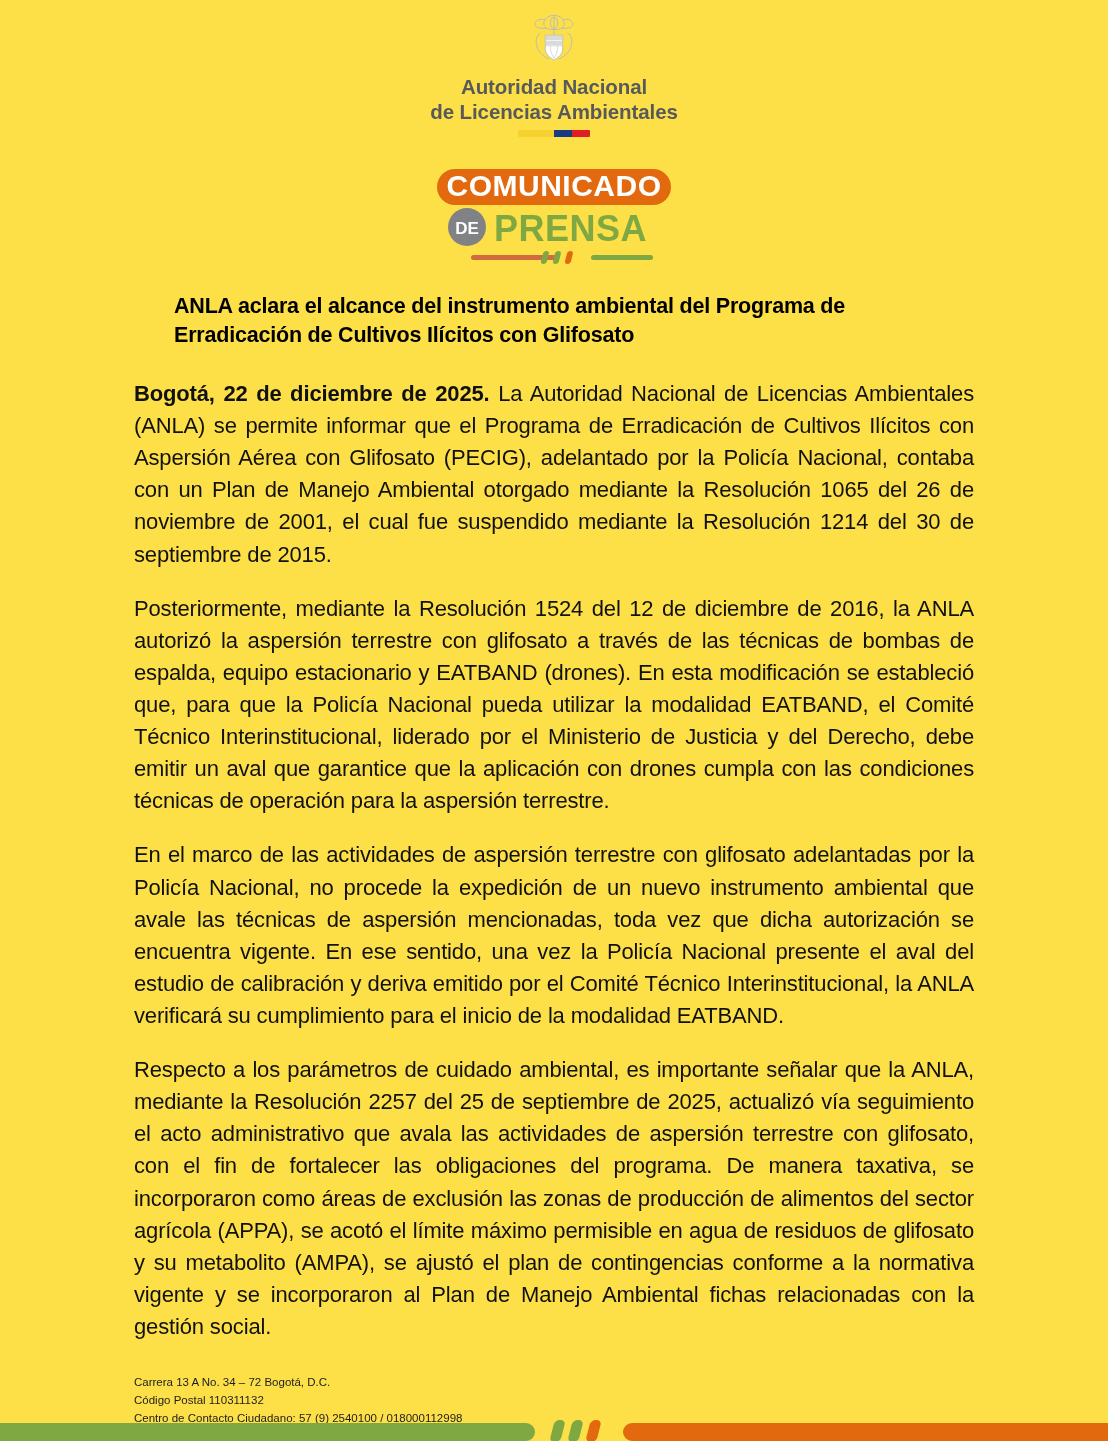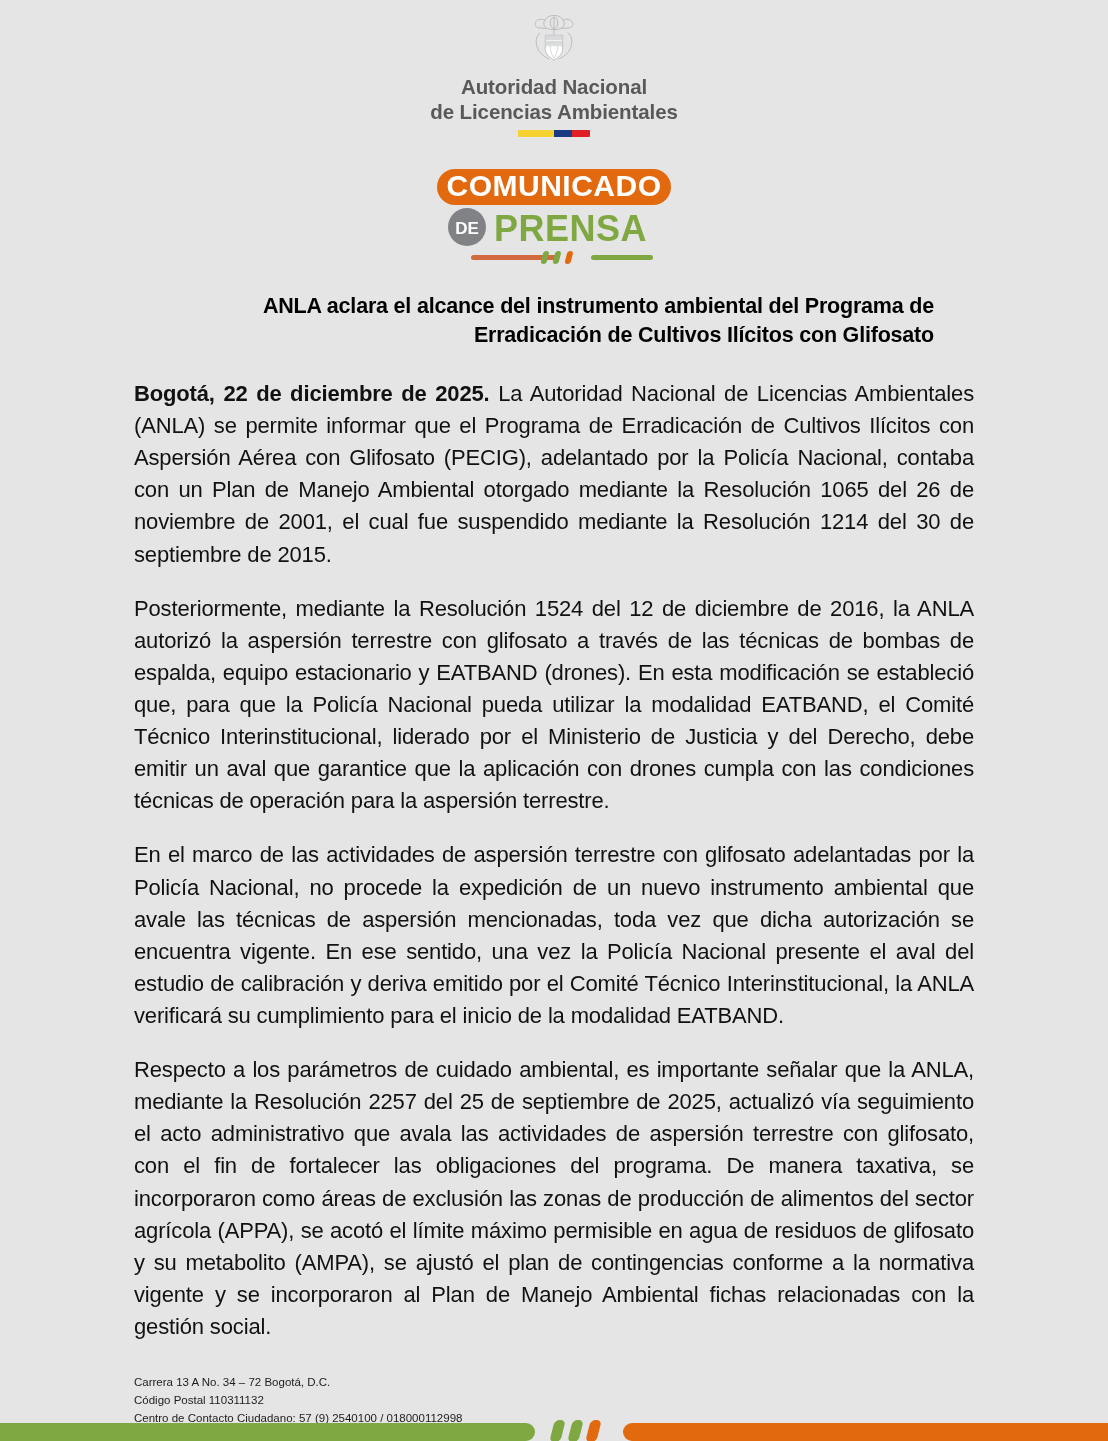--- a/index.html
+++ b/index.html
@@ -8,21 +8,21 @@
     height: 1441px;
     background: #ffffff;
     font-family: "Liberation Sans", sans-serif;
     color: #000000;
     overflow: hidden;
   }
   .page {
     position: relative;
     width: 1108px;
     height: 1441px;
-    background: #e5e5e5;
+    background: #fde047;
   }
 
   
   .logo-block {
     width: 100%;
     padding-top: 8px;
     display: flex;
     flex-direction: column;
     align-items: center;
   }
@@ -55,21 +55,21 @@
     display: flex;
     flex-direction: column;
     align-items: center;
   }
   .banner svg { display: block; }
 
   
   .doc-title {
     margin: 22px auto 0;
     width: 760px;
-    text-align: right;
+    text-align: left;
     font-weight: bold;
     font-size: 21.5px;
     line-height: 1.35;
     letter-spacing: -0.2px;
     color: #000;
   }
 
   
   .body-wrap {
     margin: 28px auto 0;

